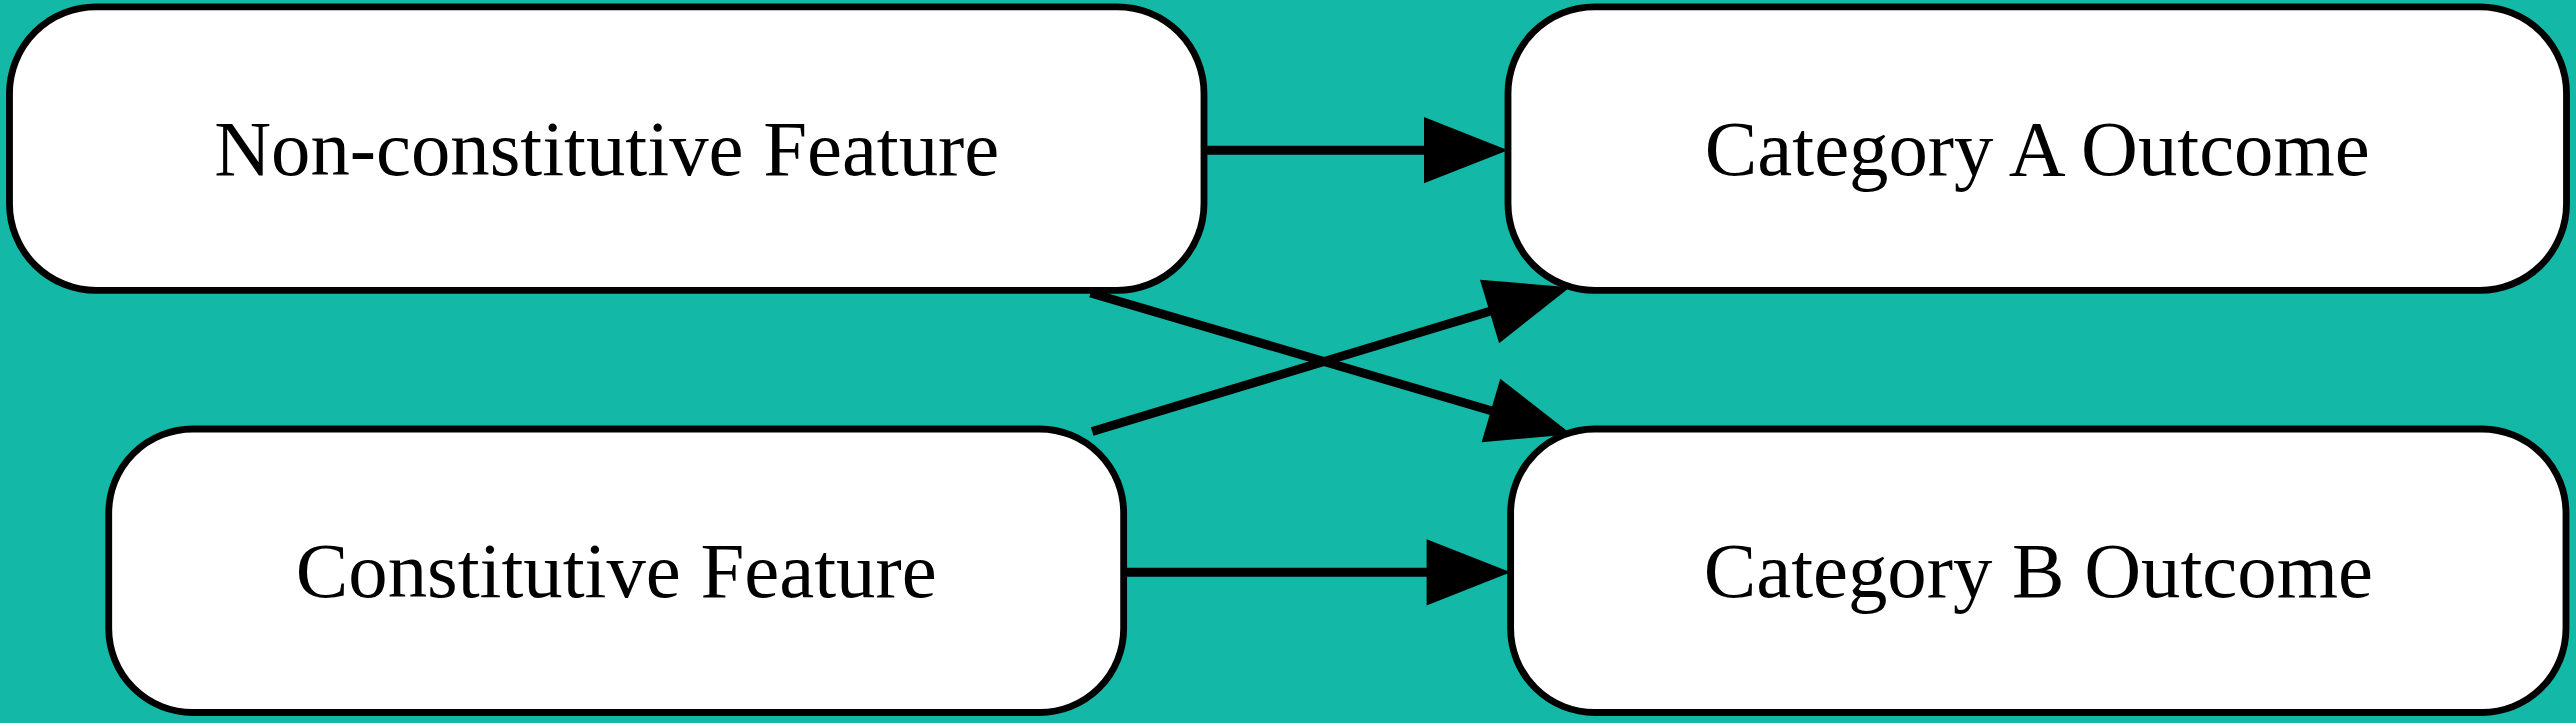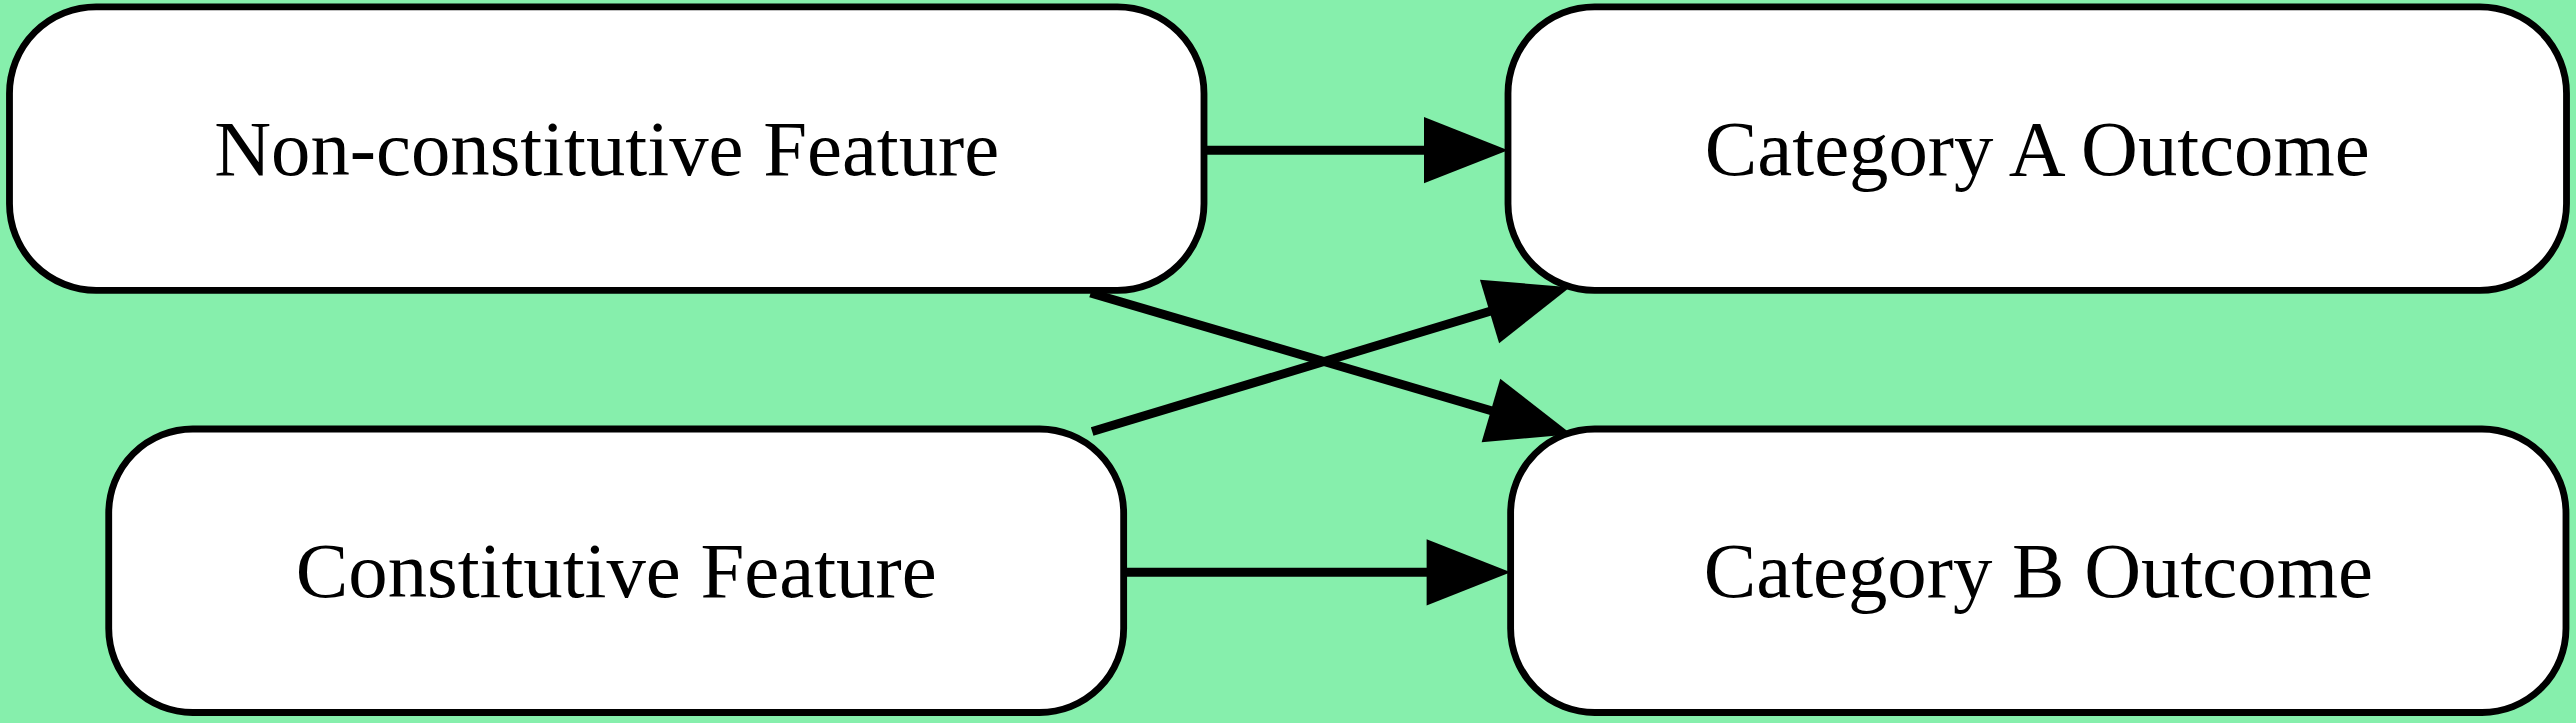--- a/index.html
+++ b/index.html
@@ -8,21 +8,21 @@
     padding: 0;
     background: #ffffff;
   }
   body {
     font-family: "Liberation Serif", "DejaVu Serif", serif;
   }
   #diagram-root {
     position: relative;
     width: 2576px;
     height: 723px;
-    background: #86efac;
+    background: #14b8a6;
     overflow: hidden;
   }
   #diagram-svg {
     position: absolute;
     top: 0;
     left: 0;
     width: 2576px;
     height: 723px;
     display: block;
   }

